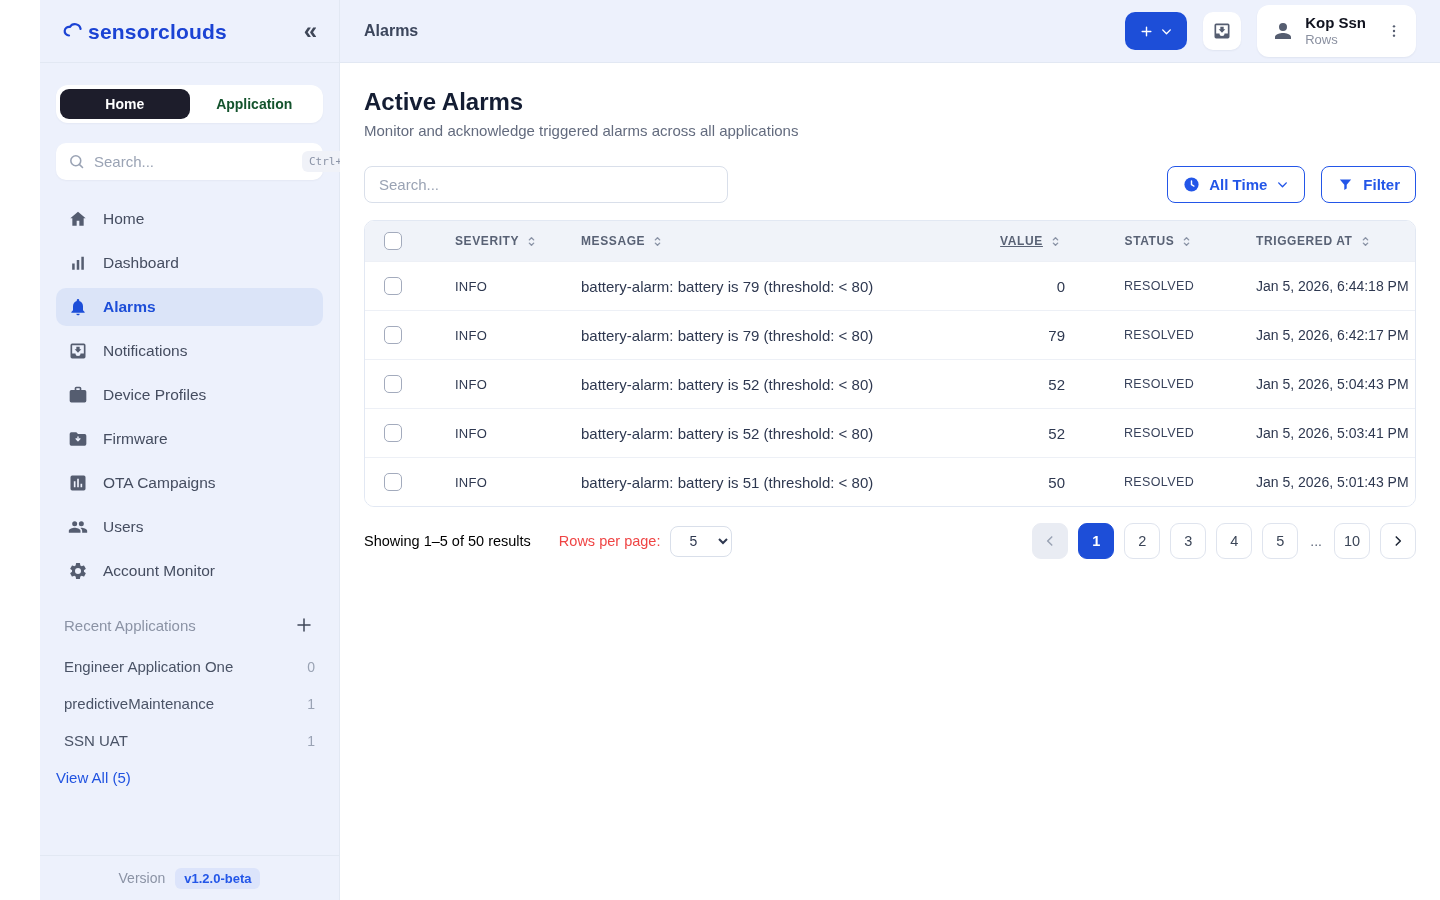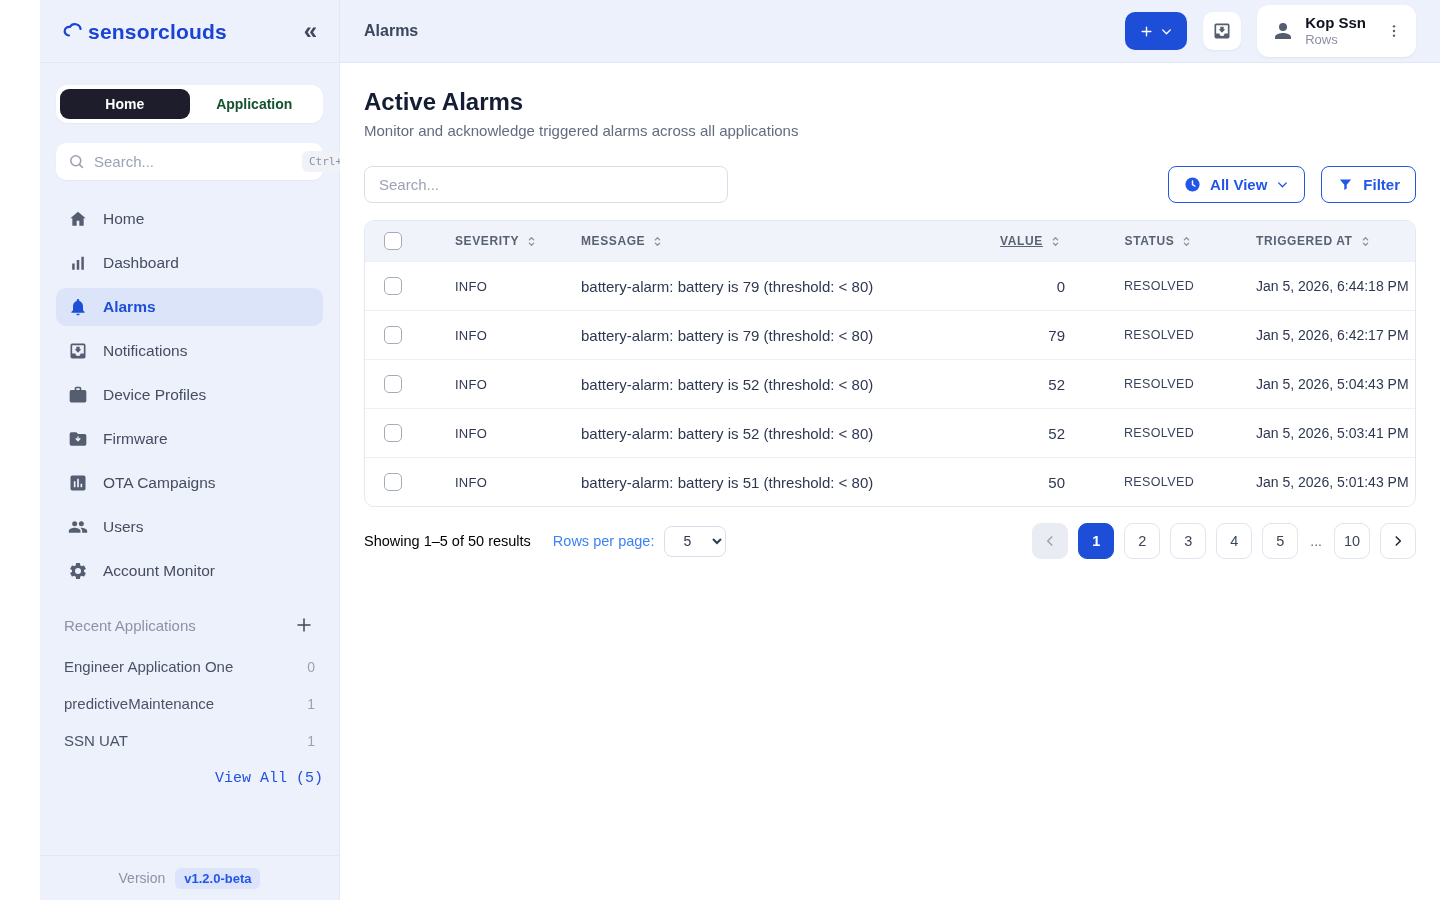--- a/index.html
+++ b/index.html
@@ -48,21 +48,21 @@
 
   .recent{margin-top:24px;padding:0 16px;}
   .recent-header{display:flex;align-items:center;justify-content:space-between;padding:0 8px;}
   .recent-title{font-size:15px;color:#8b93a5;}
   .recent-add{background:none;border:none;cursor:pointer;color:#3f4758;padding:2px;}
   .recent-add svg{width:18px;height:18px;}
   .recent-list{margin-top:12px;display:flex;flex-direction:column;}
   .recent-item{display:flex;align-items:center;justify-content:space-between;padding:10px 8px;border-radius:8px;cursor:pointer;}
   .recent-name{font-size:15px;color:#4a5366;}
   .recent-count{font-size:14px;color:#9aa3b4;}
-  .view-all{margin-top:10px;text-align:right;font-family:Liberation Mono, monospace;}
+  .view-all{margin-top:10px;text-align:left;}
   .view-all a{font-size:15px;color:#2153e0;text-decoration:none;cursor:pointer;}
 
   .sb-spacer{flex:1;}
   .sb-footer{border-top:1px solid var(--border);height:45px;display:flex;align-items:center;justify-content:center;gap:10px;}
   .version-label{font-size:14px;color:#8b93a5;}
   .version-badge{font-size:13px;font-weight:700;color:#2356e8;background:#dce4fb;border-radius:6px;padding:3px 9px;}
 
   
   .main{flex:1;display:flex;flex-direction:column;min-width:0;}
   .topbar{height:63px;background:var(--sidebar-bg);border-bottom:1px solid var(--border);display:flex;align-items:center;padding:0 24px;}
@@ -108,21 +108,21 @@
   .c-check{display:flex;justify-content:center;}
   .checkbox{appearance:none;width:18px;height:18px;border:1.5px solid #a3abbd;border-radius:5px;background:#fff;cursor:pointer;margin:0;}
   .cell.sev{font-size:13px;letter-spacing:.02em;padding-left:34px;}
   .cell.msg{padding-left:20px;}
   .cell.val{text-align:right;padding-right:14px;}
   .cell.status{text-align:center;font-size:12.5px;letter-spacing:.03em;color:#39435c;}
   .cell.time{padding-left:17px;font-size:14px;}
 
   .table-footer{margin-top:16px;display:flex;align-items:center;}
   .tf-summary{font-size:14.5px;color:#000000;}
-  .tf-rpp{margin-left:22px;font-size:14.5px;color:#3b82f6;}
+  .tf-rpp{margin-left:28px;font-size:14.5px;color:#ef4444;}
   .rpp-select{margin-left:10px;width:62px;height:31px;border:1px solid #d9dfea;border-radius:8px;font-size:14px;color:#2e3850;padding:0 6px 0 14px;font-family:inherit;background:#fff;cursor:pointer;}
   .pager{margin-left:auto;display:flex;align-items:center;gap:10px;}
   .page-btn{min-width:36px;height:36px;border:1px solid #dfe4ee;background:#fff;border-radius:9px;font-size:14.5px;color:#3c4658;display:flex;align-items:center;justify-content:center;cursor:pointer;font-family:inherit;}
   .page-btn.nav-prev{background:#e9ecf3;border-color:#e9ecf3;color:#9aa3b4;}
   .page-btn.active{background:var(--primary);border-color:var(--primary);color:#fff;font-weight:700;}
   .page-btn svg{width:14px;height:14px;}
   .page-ellipsis{font-size:14px;color:#5d6678;padding:0 2px;}
 </style>
 </head>
 <body>
@@ -309,21 +309,21 @@
       <p class="page-subtitle">Monitor and acknowledge triggered alarms across all applications</p>
 
       <div class="controls">
         <input type="text" class="tbl-search" placeholder="Search..." style="">
         <div class="controls-right">
           <button class="outline-btn">
             <svg viewBox="0 0 24 24">
                 <circle cx="12" cy="12" r="10" fill="currentColor"></circle>
                 <path d="M12 7v5.2l3.4 2" stroke="#fff" stroke-width="2" fill="none" stroke-linecap="round"></path>
               </svg>
-            <span>All View</span>
+            <span>All Time</span>
             <svg class="chev" viewBox="0 0 24 24" fill="none" stroke="currentColor" stroke-width="2.6" stroke-linecap="round" stroke-linejoin="round">
                 <path d="M5 9l7 7 7-7"></path>
               </svg>
           </button>
           <button class="outline-btn">
             <svg viewBox="0 0 24 24" fill="currentColor">
                 <path d="M4 5h16l-6.3 7.3v5.2l-3.4 2.3v-7.5z"></path>
               </svg>
             <span>Filter</span>
           </button>

